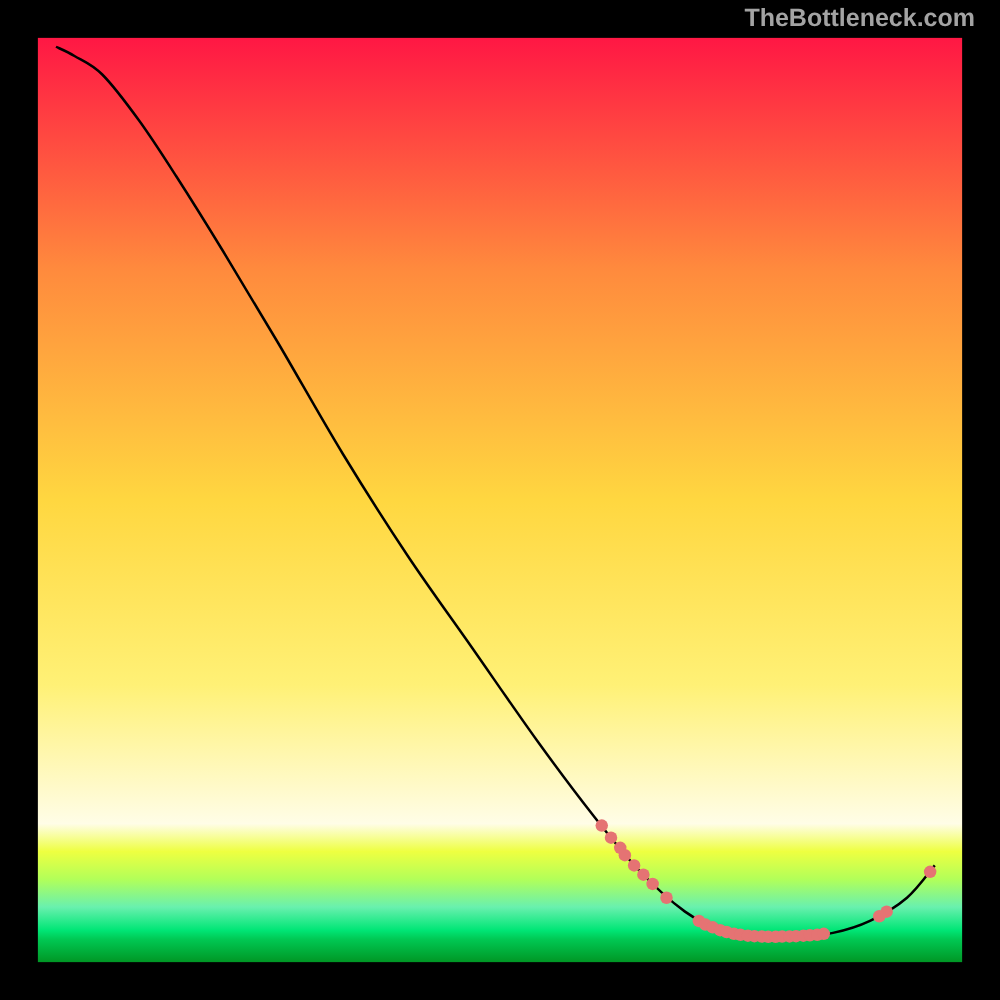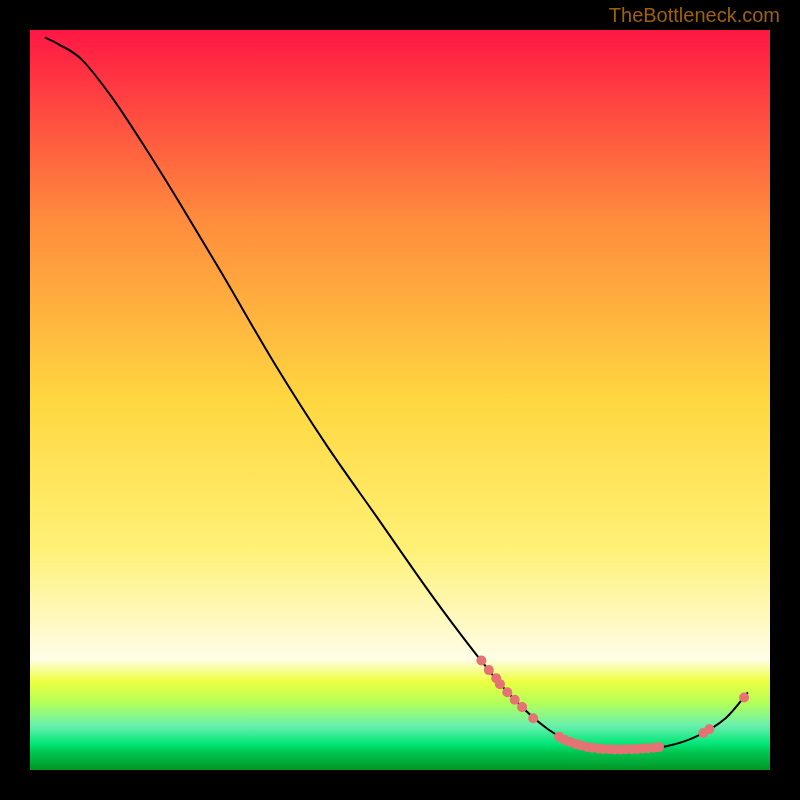--- a/index.html
+++ b/index.html
@@ -8,23 +8,23 @@
     height: 800px;
     background: #000;
     position: relative;
     font-family: Arial, Helvetica, sans-serif;
     overflow: hidden;
   }
   .watermark {
     position: absolute;
     top: 4px;
     right: 20px;
-    color: #a16207;
+    color: #a3a3a3;
     font-size: 20px;
-    font-weight: 400;
+    font-weight: 700;
     z-index: 10;
   }
   .plot-area {
     position: absolute;
     left: 30px;
     top: 30px;
     width: 740px;
     height: 740px;
     overflow: hidden;
   }

